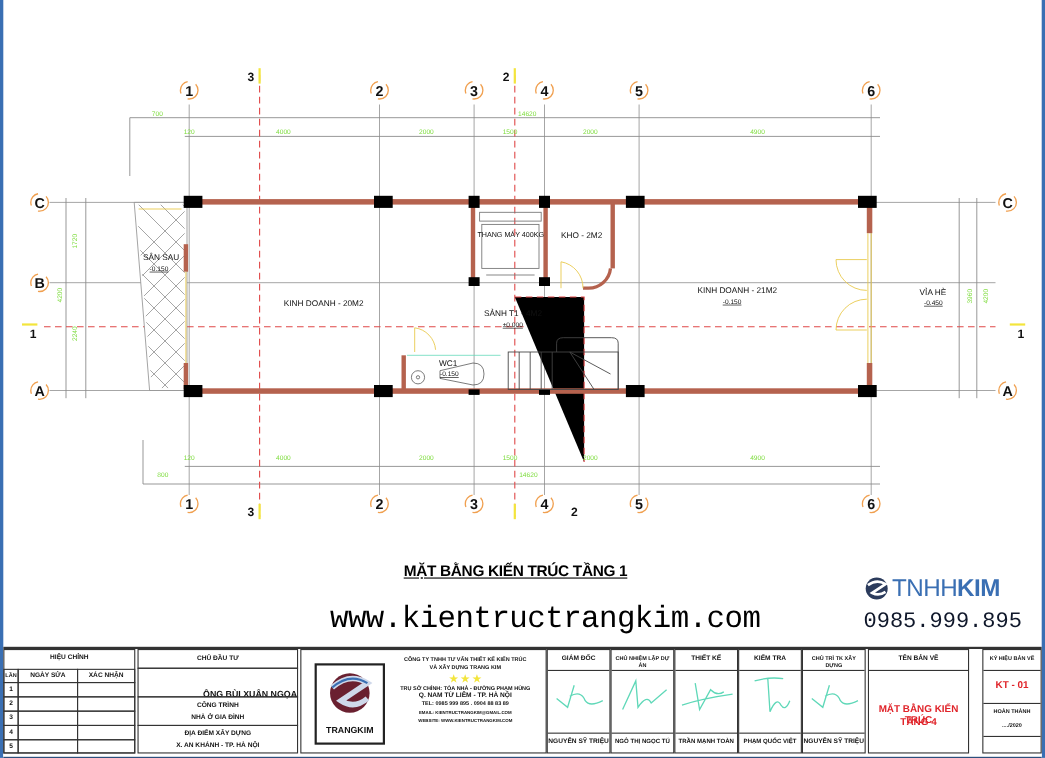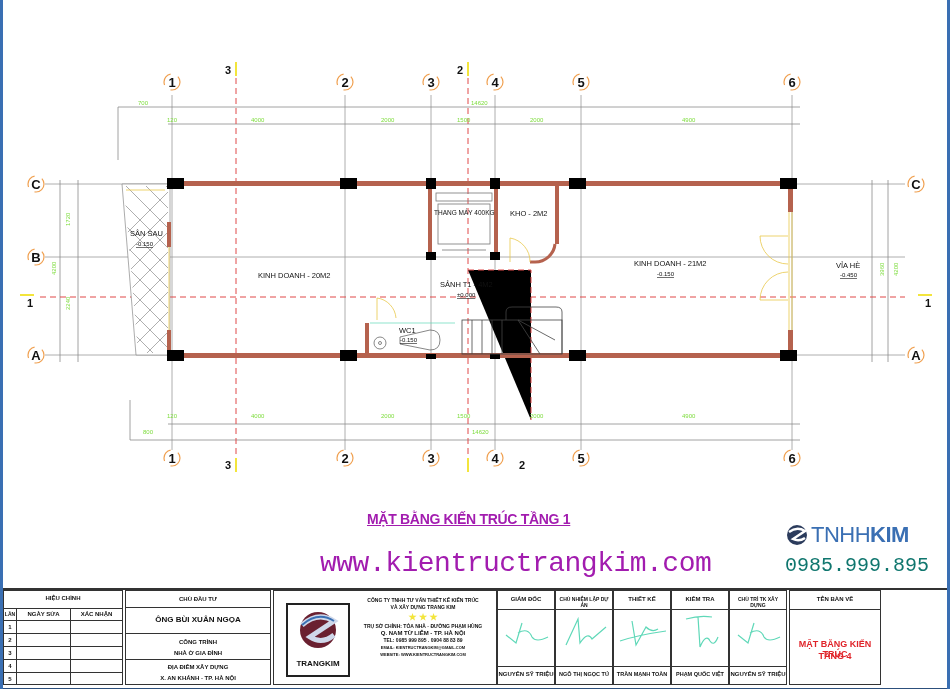--- a/index.html
+++ b/index.html
@@ -1,23 +1,23 @@
 <!DOCTYPE html>
 <html><head>
 <meta charset="utf-8">
 <style>
   html,body{margin:0;padding:0;background:#fff;}
   body{width:950px;height:689px;position:relative;overflow:hidden;font-family:"Liberation Sans",sans-serif;}
   .frame-left{position:absolute;left:0;top:0;width:3px;height:689px;background:#3a6fb3;}
   .frame-right{position:absolute;left:947px;top:0;width:3px;height:689px;background:#3a6fb3;}
   svg.plan{position:absolute;left:0;top:0;}
   .txt{position:absolute;white-space:nowrap;}
-  .drawing-title{left:367px;top:511px;font-size:14px;font-weight:bold;color:#a21caf;text-decoration:underline;letter-spacing:-0.3px;}
-  .website{left:300px;top:548px;font-family:"Liberation Mono",monospace;font-size:28px;color:#a21caf;letter-spacing:-0.5px;margin-left:20px;}
-  .phone{left:785px;top:554px;font-family:"Liberation Mono",monospace;font-size:20px;color:#0f766e;}
+  .drawing-title{left:367px;top:511px;font-size:14px;font-weight:bold;color:#000000;text-decoration:underline;letter-spacing:-0.3px;}
+  .website{left:300px;top:548px;font-family:"Liberation Mono",monospace;font-size:28px;color:#000000;letter-spacing:-0.5px;}
+  .phone{left:785px;top:554px;font-family:"Liberation Mono",monospace;font-size:20px;color:#0f172a;}
   .brand{left:785px;top:522px;font-size:22px;color:#3a6fb3;letter-spacing:-0.5px;}
   .brand b{color:#3a6fb3;}
   .brand-logo{display:inline-block;width:24px;height:22px;vertical-align:-4px;margin-right:2px;}
   
   .tb{position:absolute;left:3px;top:588px;width:944px;height:98px;border-top:2px solid #333;border-bottom:3px solid #2c4f7c;background:#fff;}
   .cell{position:absolute;border:1.5px solid #333;box-sizing:border-box;font-size:6px;font-weight:bold;color:#111;text-align:center;}
   .cell .l{position:absolute;left:0;right:0;text-align:center;}
   .red{color:#e0242a;}
   .sig{position:absolute;left:4px;right:4px;top:22px;height:40px;}
 </style>
@@ -330,21 +330,21 @@
   <div class="cell" style="left:0;top:82px;width:14px;height:13px;">
       <div class="l" style="top:3px;">5</div>
     </div>
   <div class="cell" style="left:13px;top:82px;width:55px;height:13px;"></div>
   <div class="cell" style="left:67px;top:82px;width:53px;height:13px;"></div>
 
   <div class="cell" style="left:122px;top:0;width:146px;height:18px;">
       <div class="l" style="top:5px;">CHỦ ĐẦU TƯ</div>
     </div>
   <div class="cell" style="left:122px;top:17px;width:146px;height:27px;">
-      <div class="l" style="top:7px;font-size:8px;">ÔNG BÙI XUÂN NGỌA</div>
+      <div class="l" style="top:19px;font-size:8px;text-align:right;">ÔNG BÙI XUÂN NGỌA</div>
     </div>
   <div class="cell" style="left:122px;top:43px;width:146px;height:27px;">
     <div class="l" style="top:5px;">CÔNG TRÌNH</div>
     <div class="l" style="top:16px;">NHÀ Ở GIA ĐÌNH</div>
   </div>
   <div class="cell" style="left:122px;top:69px;width:146px;height:26px;">
     <div class="l" style="top:4px;">ĐỊA ĐIỂM XÂY DỰNG</div>
     <div class="l" style="top:15px;">X. AN KHÁNH - TP. HÀ NỘI</div>
   </div>
 
@@ -403,13 +403,20 @@
         <path d="M4 22 L14 30 L20 10 M16 20 Q26 14 30 24 Q34 30 46 24" stroke="#5fd8b8" stroke-width="1.2" fill="none"></path>
       </svg>
     <div class="l" style="top:75px;border-top:1.5px solid #333;padding-top:4px;">NGUYỄN SỸ TRIỆU</div>
   </div>
 
   <div class="cell" style="left:786px;top:0;width:92px;height:95px;">
     <div class="l" style="top:5px;border-bottom:1.5px solid #333;height:13px;">TÊN BẢN VẼ</div>
     <div class="l red" style="top:48px;font-size:9px;">MẶT BẰNG KIẾN TRÚC</div>
     <div class="l red" style="top:60px;font-size:9px;">TẦNG 4</div>
   </div>
+  <div class="cell" style="left:890px;top:0;width:54px;height:95px;">
+    <div class="l" style="top:5px;border-bottom:1.5px solid #333;height:13px;font-size:5px;">KÝ HIỆU BẢN VẼ</div>
+    <div class="l red" style="top:26px;font-size:9px;">KT - 01</div>
+    <div class="l" style="top:48px;border-top:1.5px solid #333;padding-top:4px;font-size:5px;">HOÀN THÀNH</div>
+    <div class="l" style="top:66px;font-size:5px;">..../2020</div>
+    <div class="l" style="top:78px;border-top:1.5px solid #333;"></div>
+  </div>
 </div>
 
 </body></html>

